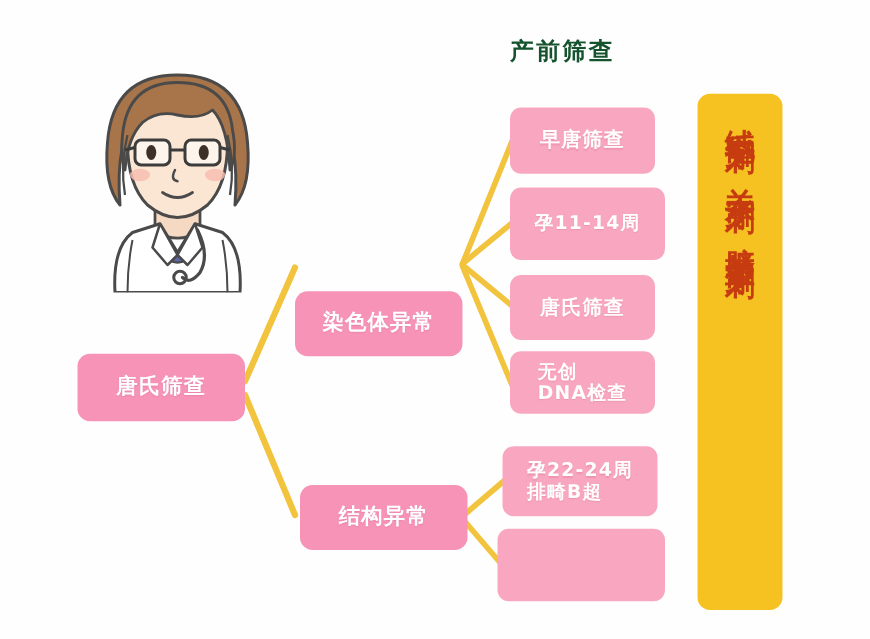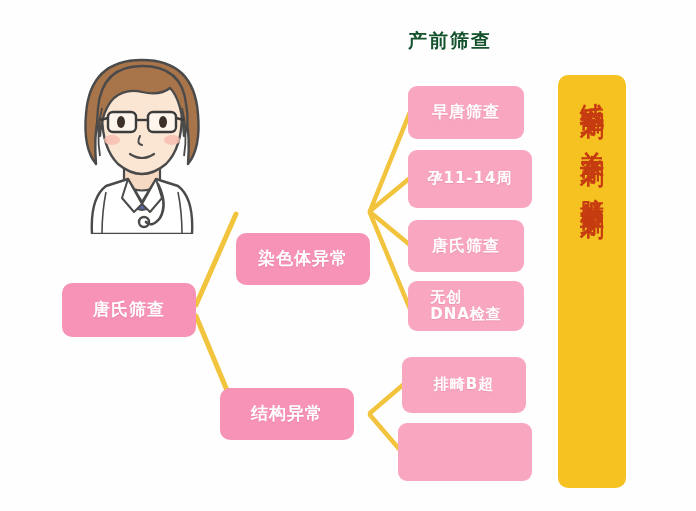--- a/index.html
+++ b/index.html
@@ -66,21 +66,21 @@
   
   .node.leaf {
     background: #f9a7c0;
     font-size: 16px;
     border-radius: 9px;
   }
   .node.leaf.two-line { font-size: 15px; }
 
   #node-fetal       { left: 62px;  top: 283px; width: 134px; height: 54px; }
   #node-chromosome  { left: 236px; top: 185px; width: 134px; height: 52px; margin-top: 48px; }
-  #node-structure   { left: 220px; top: 388px; width: 134px; height: 52px; }
+  #node-structure   { left: 240px; top: 388px; width: 134px; height: 52px; }
 
   #leaf-early-down  { left: 408px; top: 86px;  width: 116px; height: 53px; }
   #leaf-nt          { left: 408px; top: 150px; width: 124px; height: 58px; }
   #leaf-down        { left: 408px; top: 220px; width: 116px; height: 52px; }
   #leaf-nipt        { left: 408px; top: 281px; width: 116px; height: 50px; }
   #leaf-us22        { left: 402px; top: 357px; width: 124px; height: 56px; }
   #leaf-us28        { left: 398px; top: 423px; width: 134px; height: 58px; }
 
   .node .txt-line { display: block; white-space: nowrap; }
 
@@ -209,20 +209,21 @@
 
   <div class="node leaf two-line" id="leaf-nipt">
     <div>
       <span class="txt-line">无创</span>
       <span class="txt-line">DNA检查</span>
     </div>
   </div>
 
   <div class="node leaf two-line" id="leaf-us22">
     <div>
+      <span class="txt-line">孕22-24周</span>
       <span class="txt-line">排畸B超</span>
     </div>
   </div>
 
   <div class="node leaf two-line" id="leaf-us28">
     <div>
     </div>
   </div>
 
   <div id="yellow-col">

